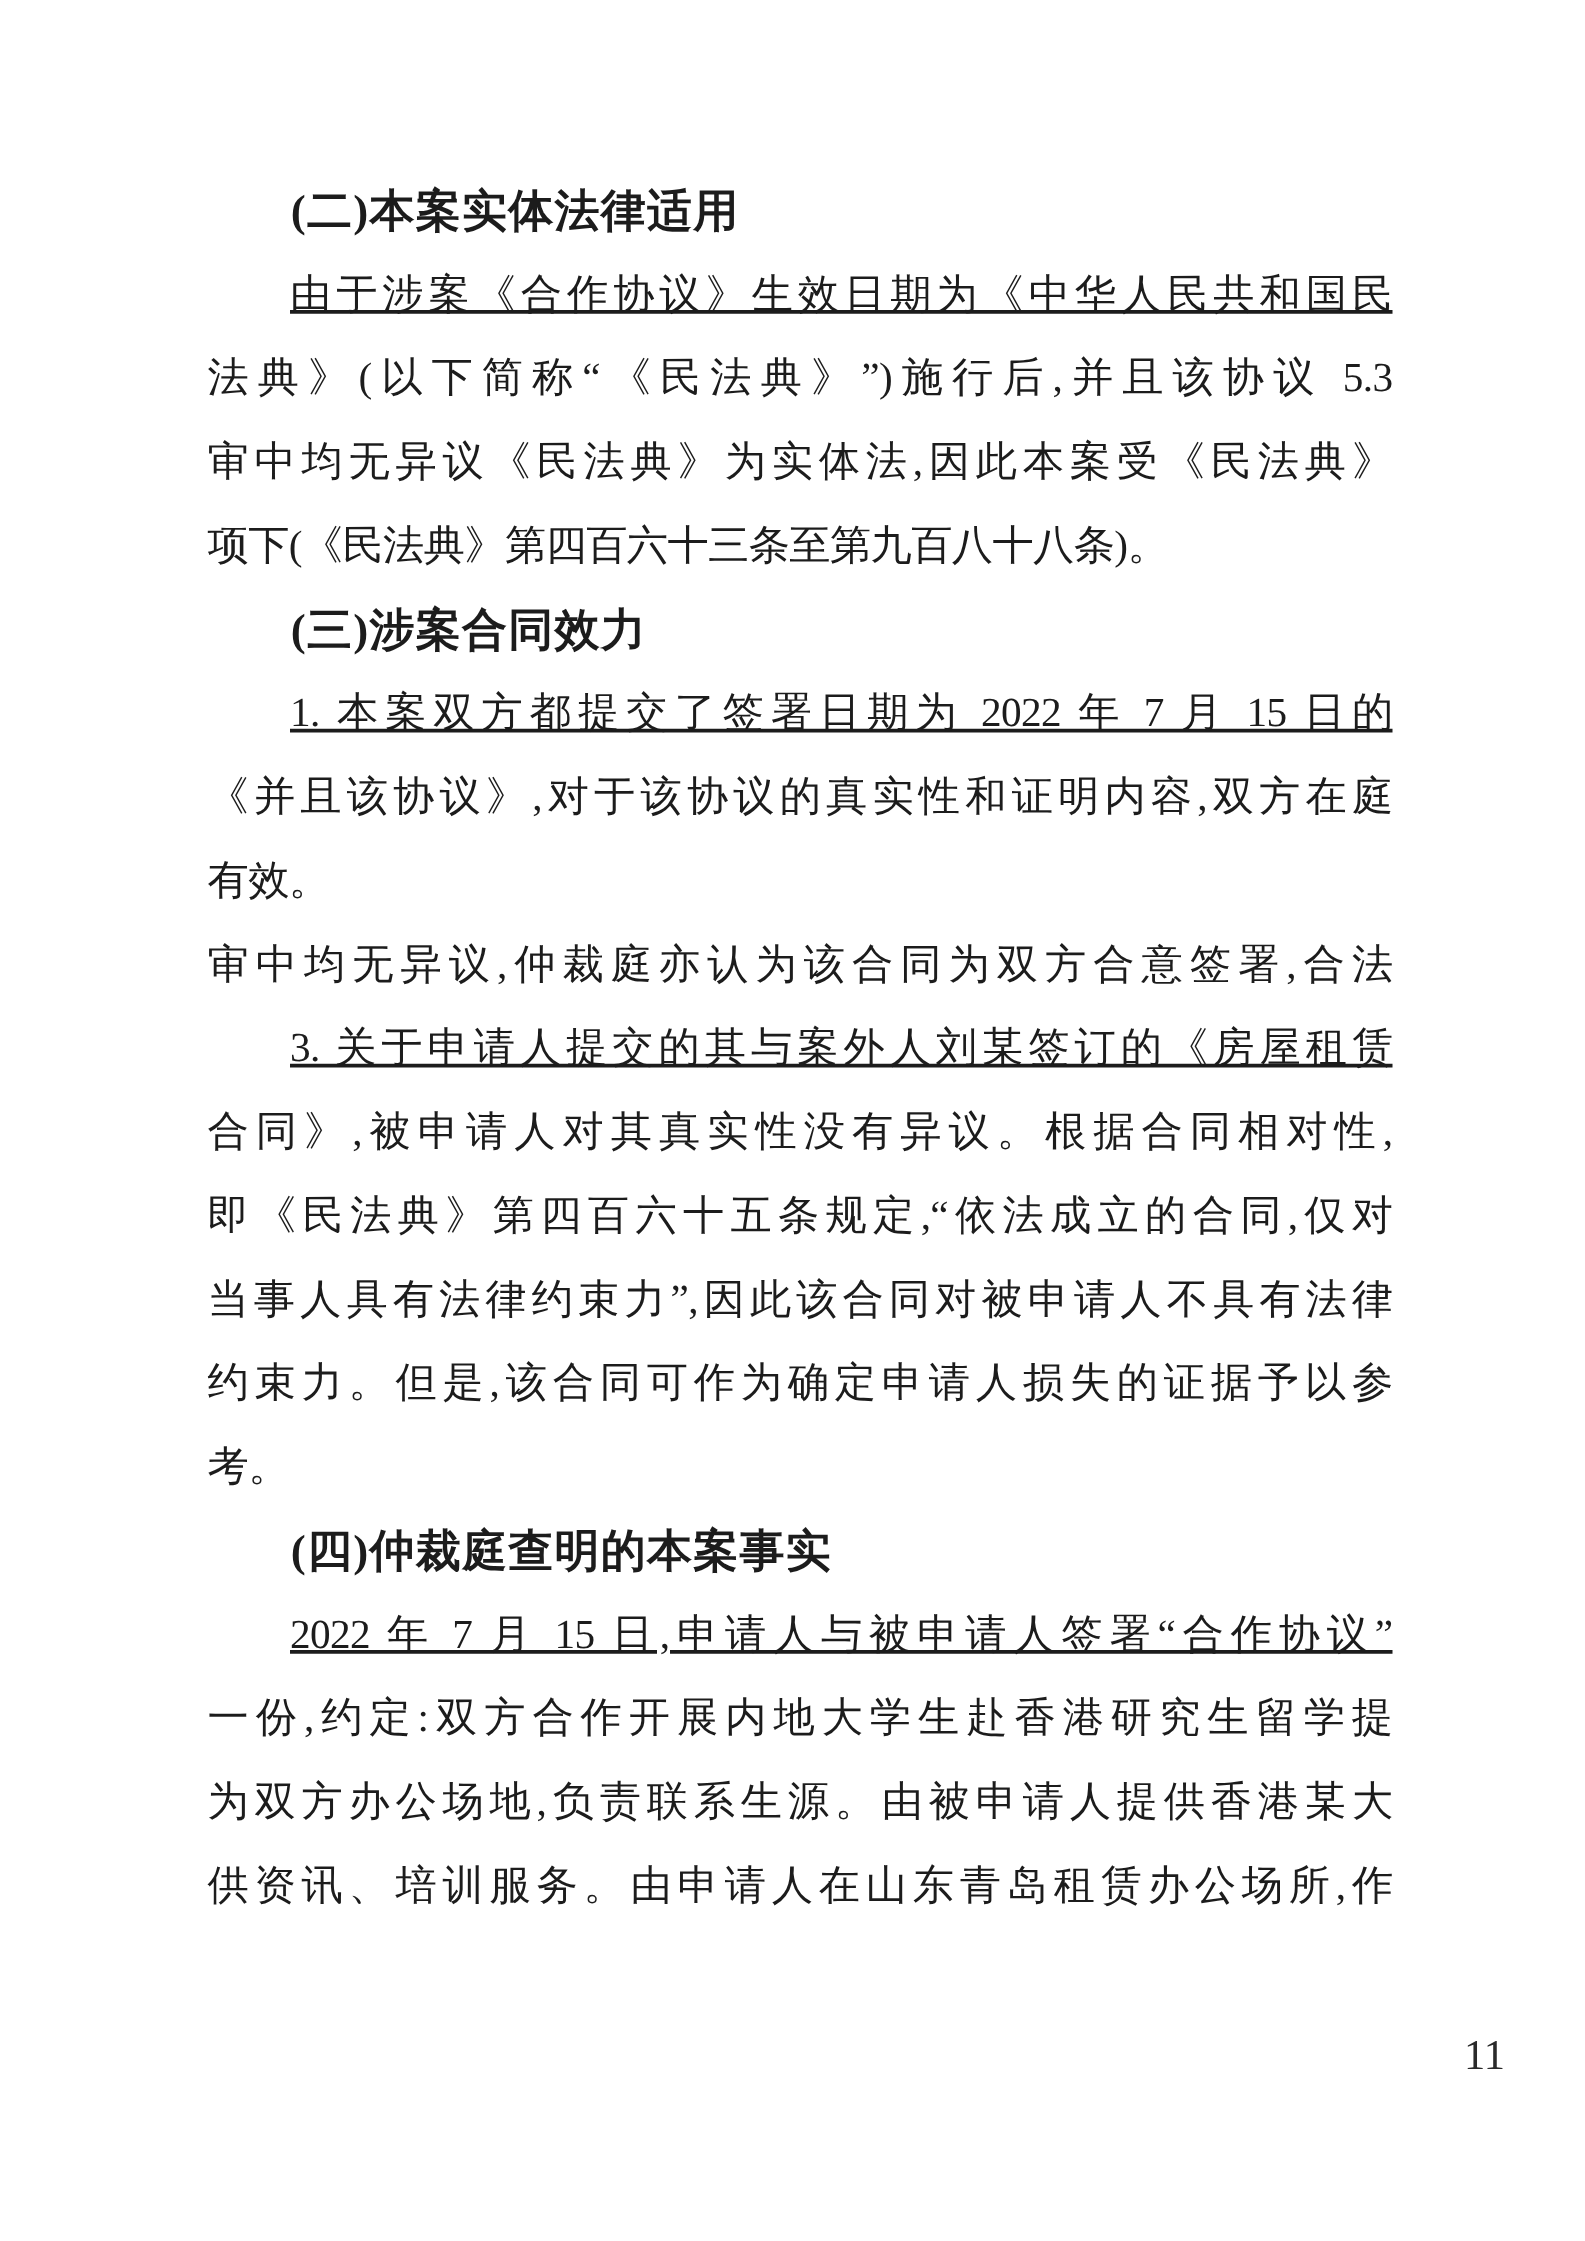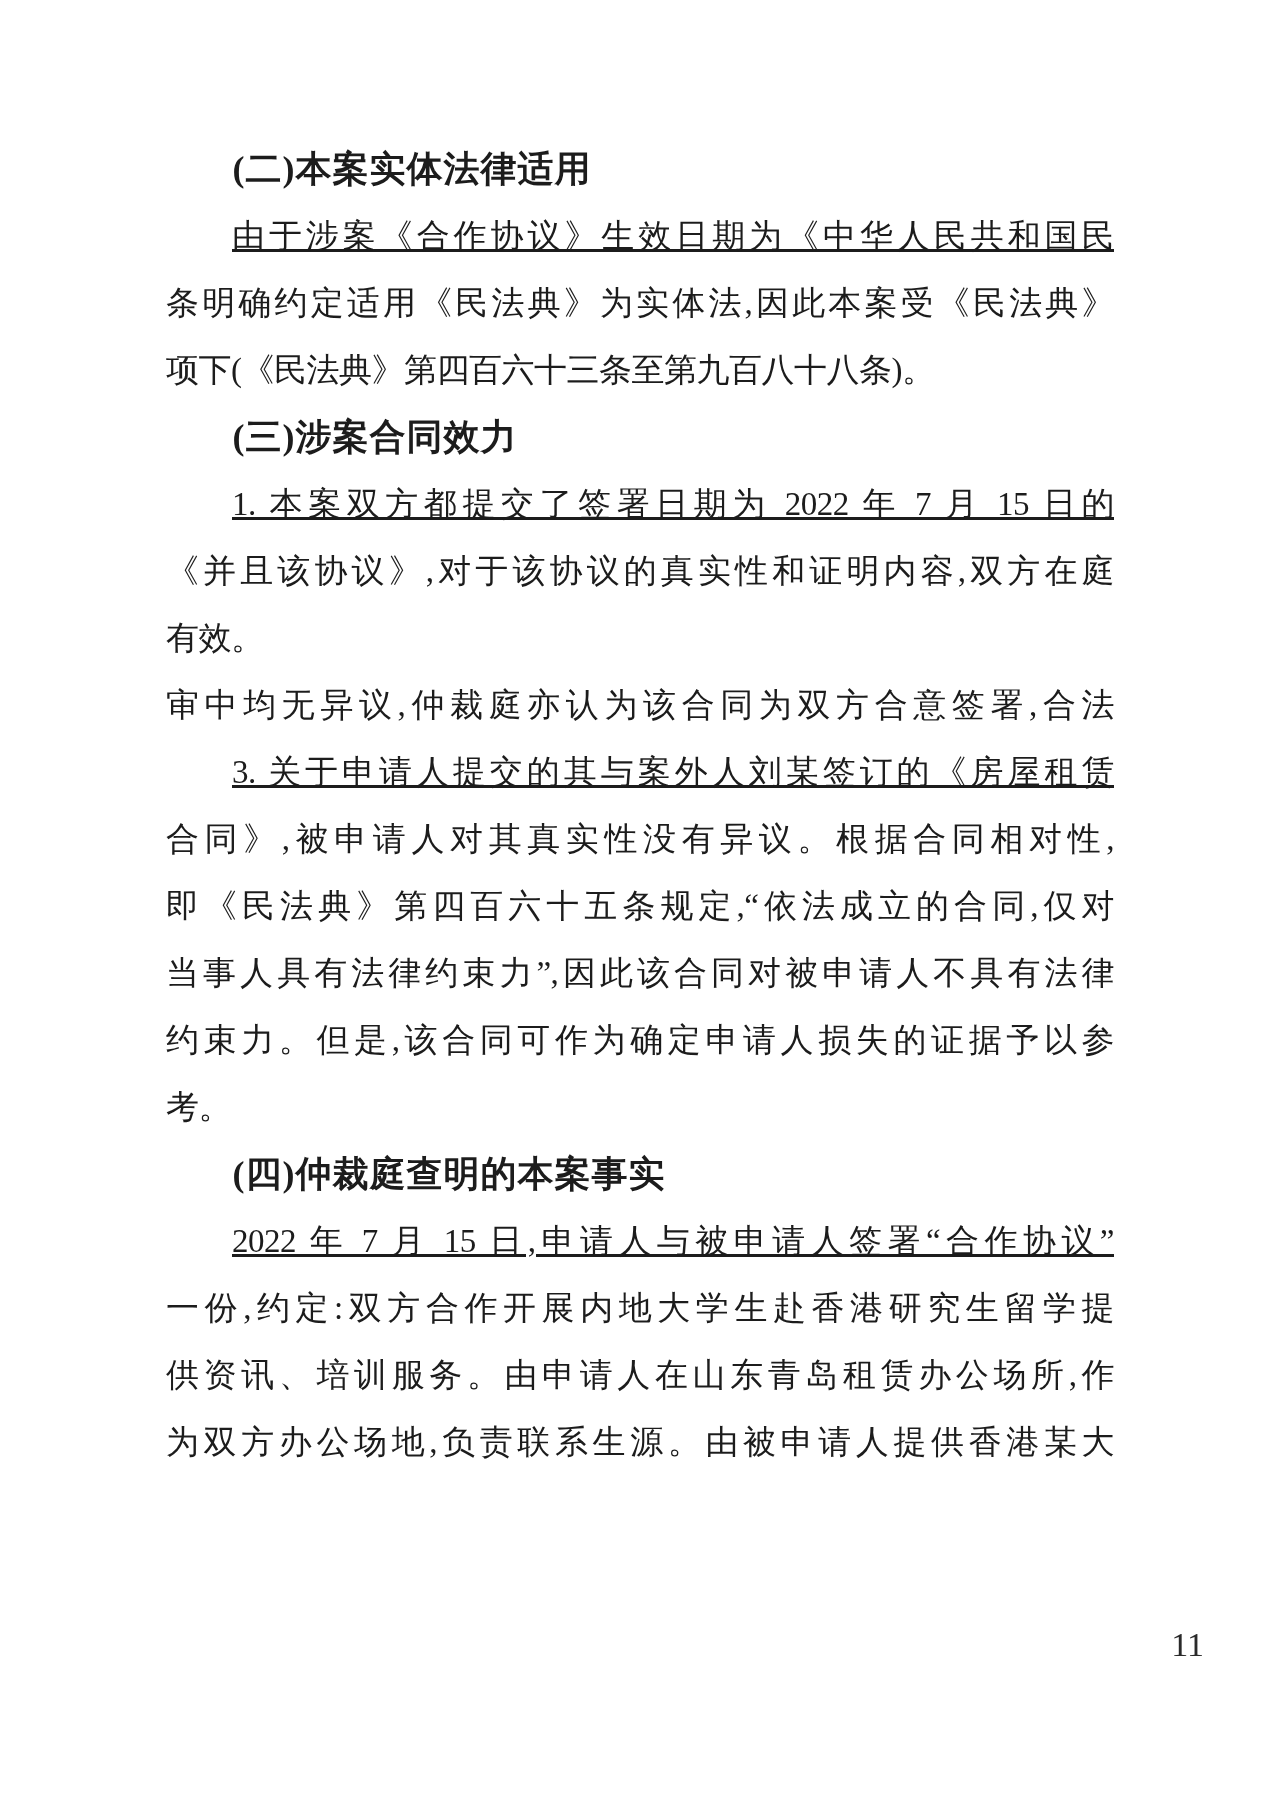--- a/index.html
+++ b/index.html
@@ -62,34 +62,35 @@
     color: #2a2a2a;
   }
 </style>
 </head>
 <body>
 
 <div class="page">
   <div class="text-column">
     <div class="line heading">(二)本案实体法律适用</div>
     <div class="line indent stretch">由于涉案《合作协议》生效日期为《中华人民共和国民</div>
-    <div class="line stretch">条明确约定适用《民法典》为实体法,因此本案受《民法典》</div>
+    <div class="line stretch">法典》(以下简称“《民法典》”)施行后,并且该协议 5.3</div>
+    <div class="line stretch">审中均无异议《民法典》为实体法,因此本案受《民法典》</div>
     <div class="line">项下(《民法典》第四百六十三条至第九百八十八条)。</div>
     <div class="line heading">(三)涉案合同效力</div>
     <div class="line indent stretch">1. 本案双方都提交了签署日期为 2022 年 7 月 15 日的</div>
     <div class="line stretch">《并且该协议》,对于该协议的真实性和证明内容,双方在庭</div>
     <div class="line">有效。</div>
     <div class="line stretch">审中均无异议,仲裁庭亦认为该合同为双方合意签署,合法</div>
     <div class="line indent stretch">3. 关于申请人提交的其与案外人刘某签订的《房屋租赁</div>
     <div class="line stretch">合同》,被申请人对其真实性没有异议。根据合同相对性,</div>
     <div class="line stretch">即《民法典》第四百六十五条规定,“依法成立的合同,仅对</div>
     <div class="line stretch">当事人具有法律约束力”,因此该合同对被申请人不具有法律</div>
     <div class="line stretch">约束力。但是,该合同可作为确定申请人损失的证据予以参</div>
     <div class="line">考。</div>
     <div class="line heading">(四)仲裁庭查明的本案事实</div>
     <div class="line indent stretch">2022 年 7 月 15 日,申请人与被申请人签署“合作协议”</div>
     <div class="line stretch">一份,约定:双方合作开展内地大学生赴香港研究生留学提</div>
+    <div class="line stretch">为双方办公场地,负责联系生源。由被申请人提供香港某大</div>
     <div class="line stretch">供资讯、培训服务。由申请人在山东青岛租赁办公场所,作</div>
-    <div class="line stretch">为双方办公场地,负责联系生源。由被申请人提供香港某大</div>
   </div>
 
   <div class="page-footer">11</div>
 </div>
 
 </body></html>

